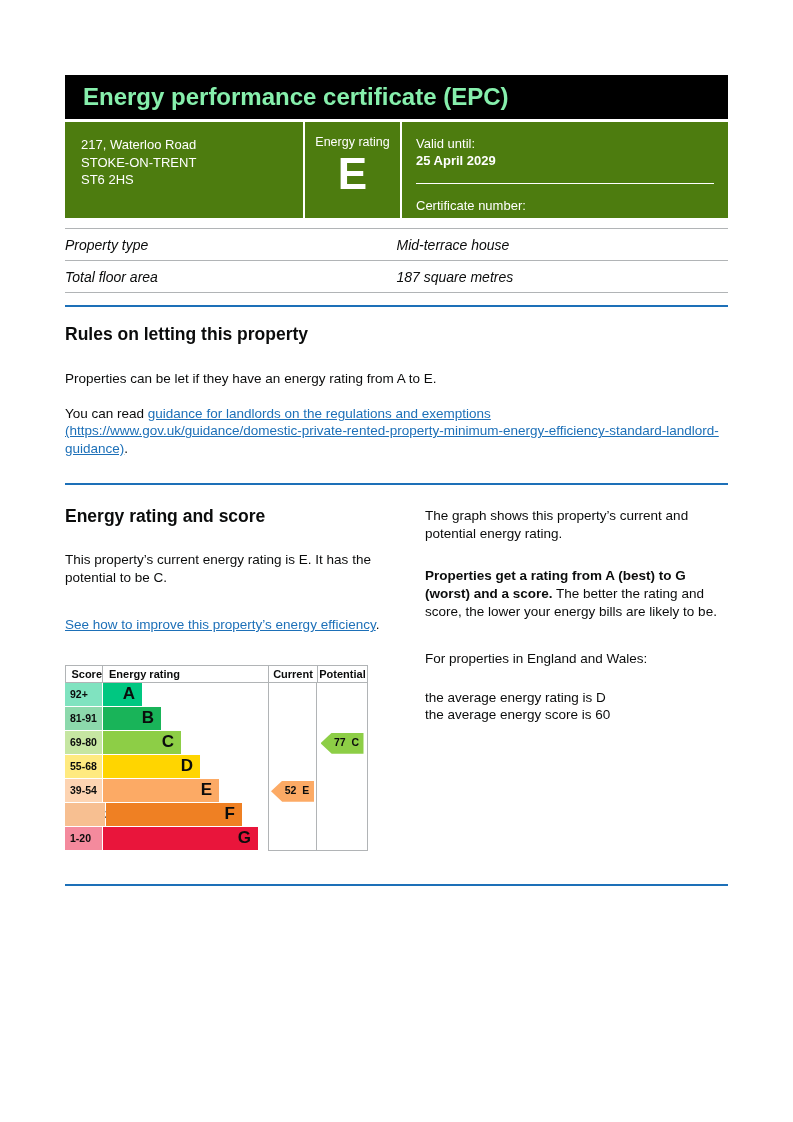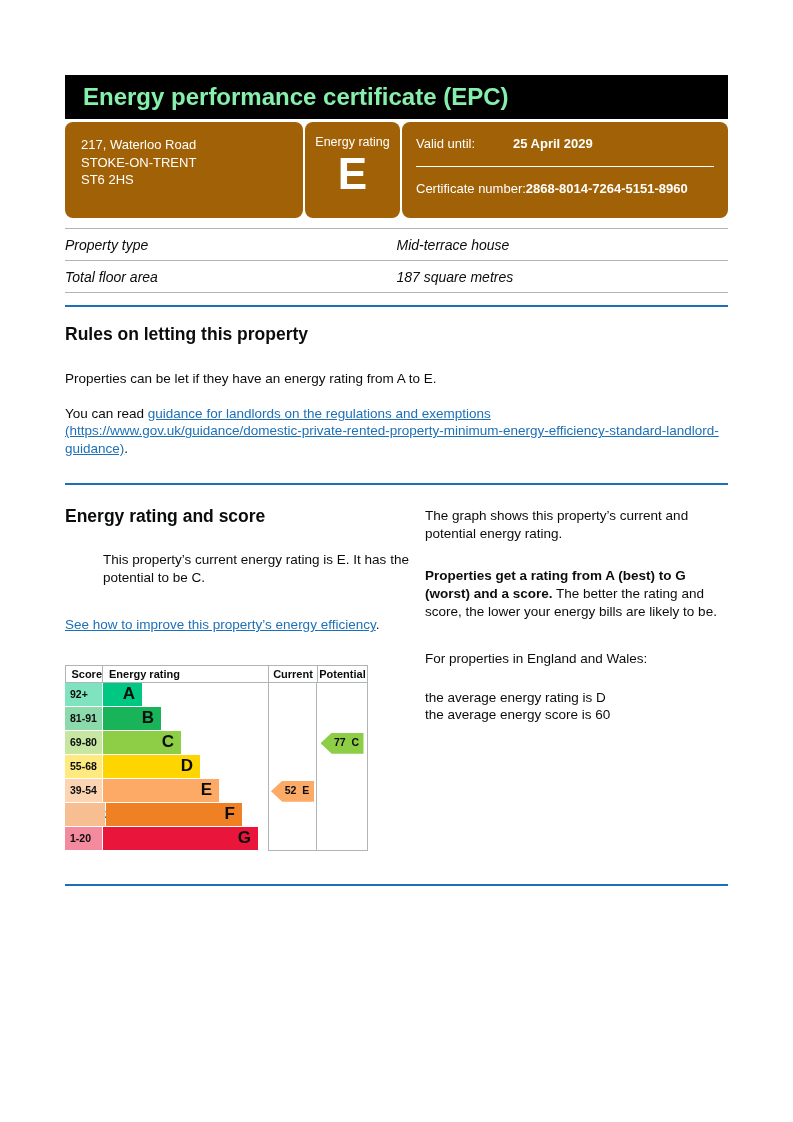--- a/index.html
+++ b/index.html
@@ -10,27 +10,27 @@
     color:#0b0c0c; font-size:13.5px; line-height:1.3;
   }
   .page { padding:75px 65px 40px; }
 
   
   .black-bar { background:#000; height:44px; display:flex; align-items:center; padding:0 18px; margin-bottom:3px; }
   .black-bar h1 { color:#86efac; font-size:24px; font-weight:bold; }
 
   
   .banner { display:flex; gap:2px; height:96px; margin-bottom:10px; }
-  .banner > div { background:#a16207; color:#fff;border-radius:8px; }
+  .banner > div { background:#4d7c0f; color:#fff; }
   .banner-address { width:238px; padding:14px 16px; font-size:13px; line-height:1.35; }
   .banner-rating { width:95px; text-align:center; padding-top:12px; }
   .banner-rating .rating-label { font-size:12.5px; }
   .banner-rating .rating-letter { font-size:44px; font-weight:bold; line-height:1.1; }
   .banner-validity { flex:1; padding:14px 14px 12px; font-size:13px; }
-  .banner-validity .row { display:flex; }
+  .banner-validity .row { display:flex;flex-direction:column; }
   .banner-validity .lbl { display:inline-block; min-width:97px; }
   .banner-validity .val { font-weight:bold; }
   .white-rule { height:1px; background:#fff; margin:13px 0 14px; }
 
   
   .summary-table { width:100%; border-collapse:collapse; font-size:14px; }
   .summary-table td { border-top:1px solid #b1b4b6; padding:7px 0 6px;font-style:italic; }
   .summary-table tr:last-child td { border-bottom:1px solid #b1b4b6; }
   .summary-table td.label { width:50%; }
 
@@ -39,21 +39,21 @@
   .blue-rule.after-chart { margin-top:33px; }
 
   h2.section-heading { font-size:17.5px; font-weight:bold; margin-top:16px; }
   .para { margin-top:24px; }
   a.link { color:#1d70b8; text-decoration:underline; cursor:pointer; }
 
   
   .two-col { display:flex; margin-top:20px; }
   .col-left { width:345px; flex:none; }
   .col-right { flex:1; margin-left:15px; }
-  .col-left .intro { margin-top:23px;margin-left:38px; }
+  .col-left .intro { margin-top:23px; }
   .col-left .improve { margin-top:30px; }
   .col-right p { margin-top:25px; }
   .col-right p:first-child { margin-top:2px; }
   .col-right .for-props { margin-top:30px; }
   .col-right .averages { margin-top:21px; }
 
   
   .epc-chart { width:303px; margin-top:31px; font-size:11px; }
   .chart-header { display:flex; height:18px; border:1px solid #b1b4b6; font-weight:bold; }
   .chart-header span { display:block; line-height:16px; }

